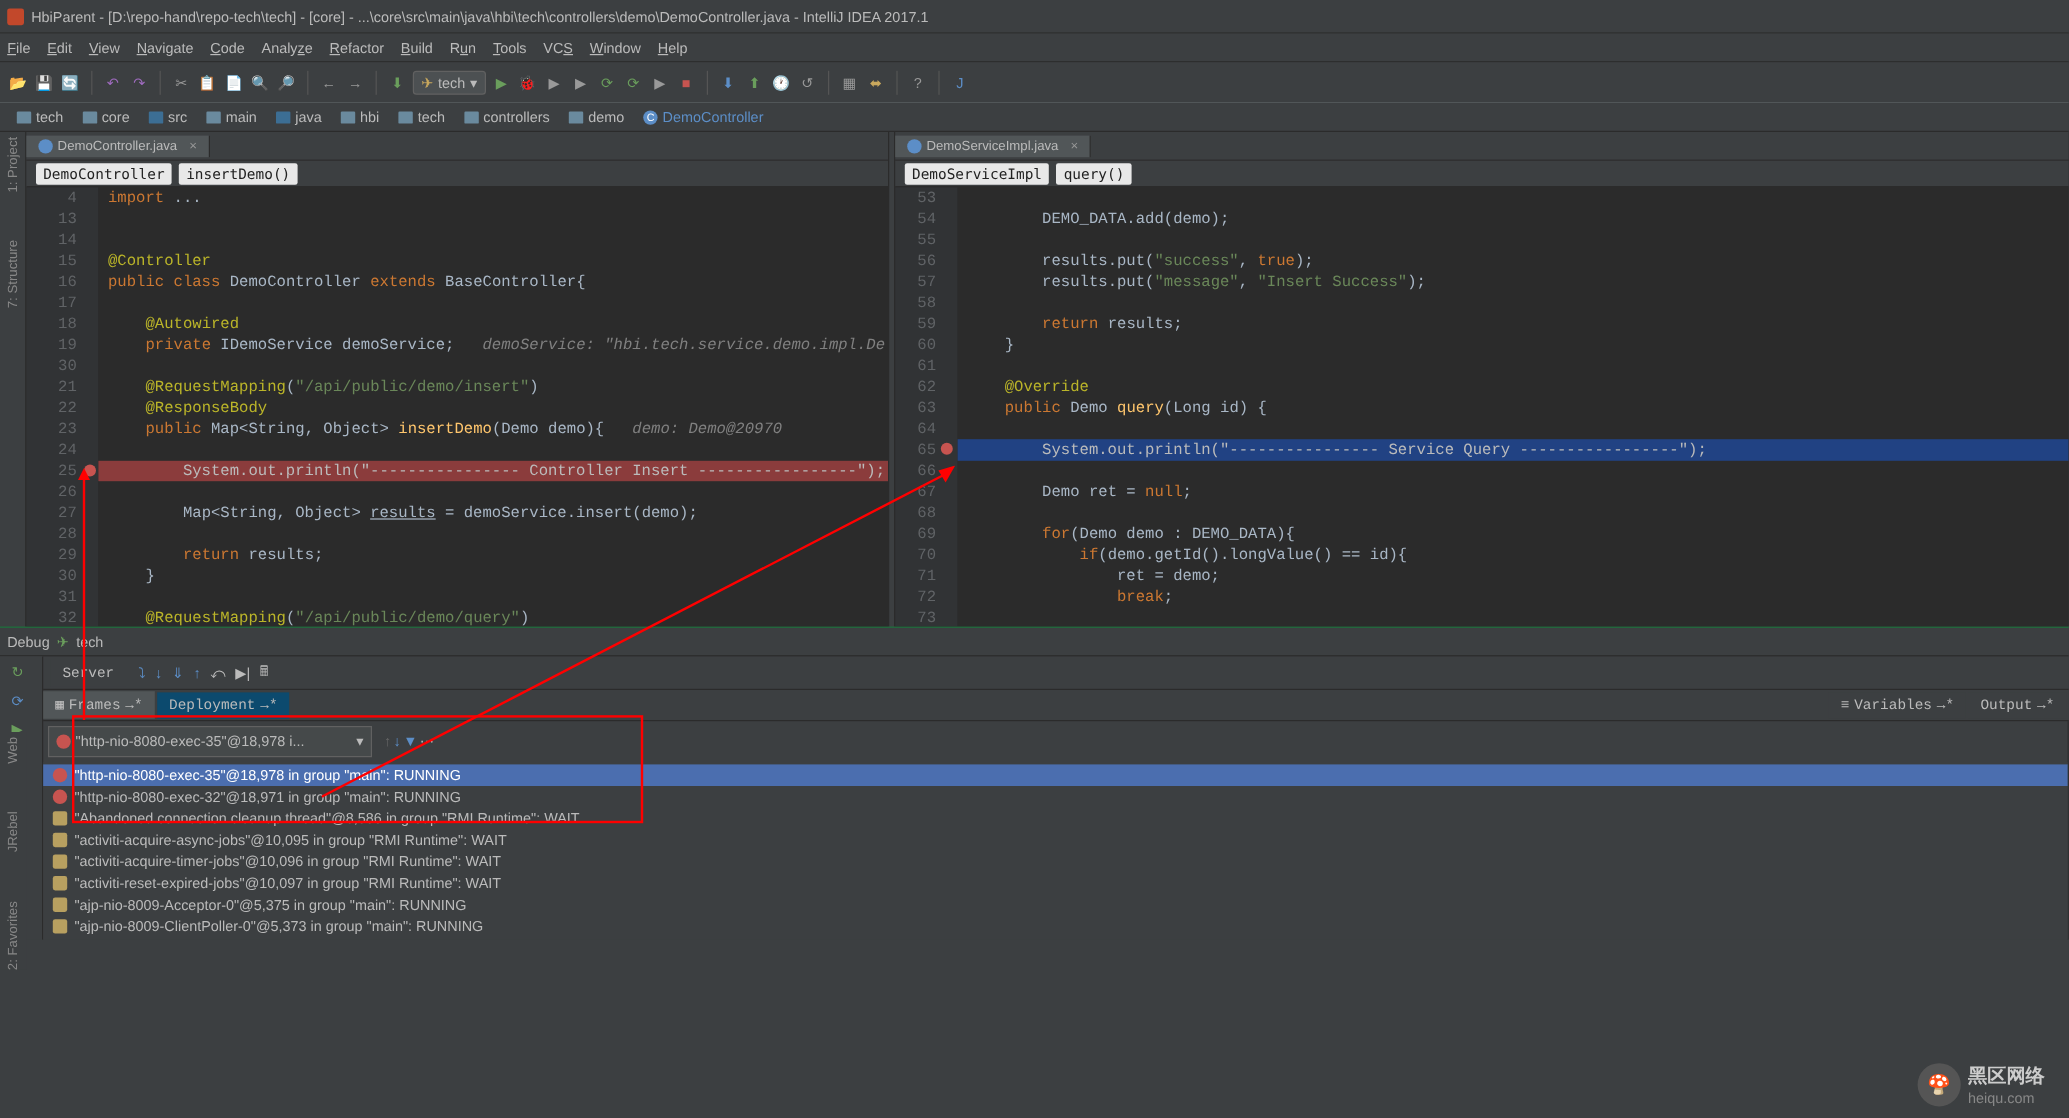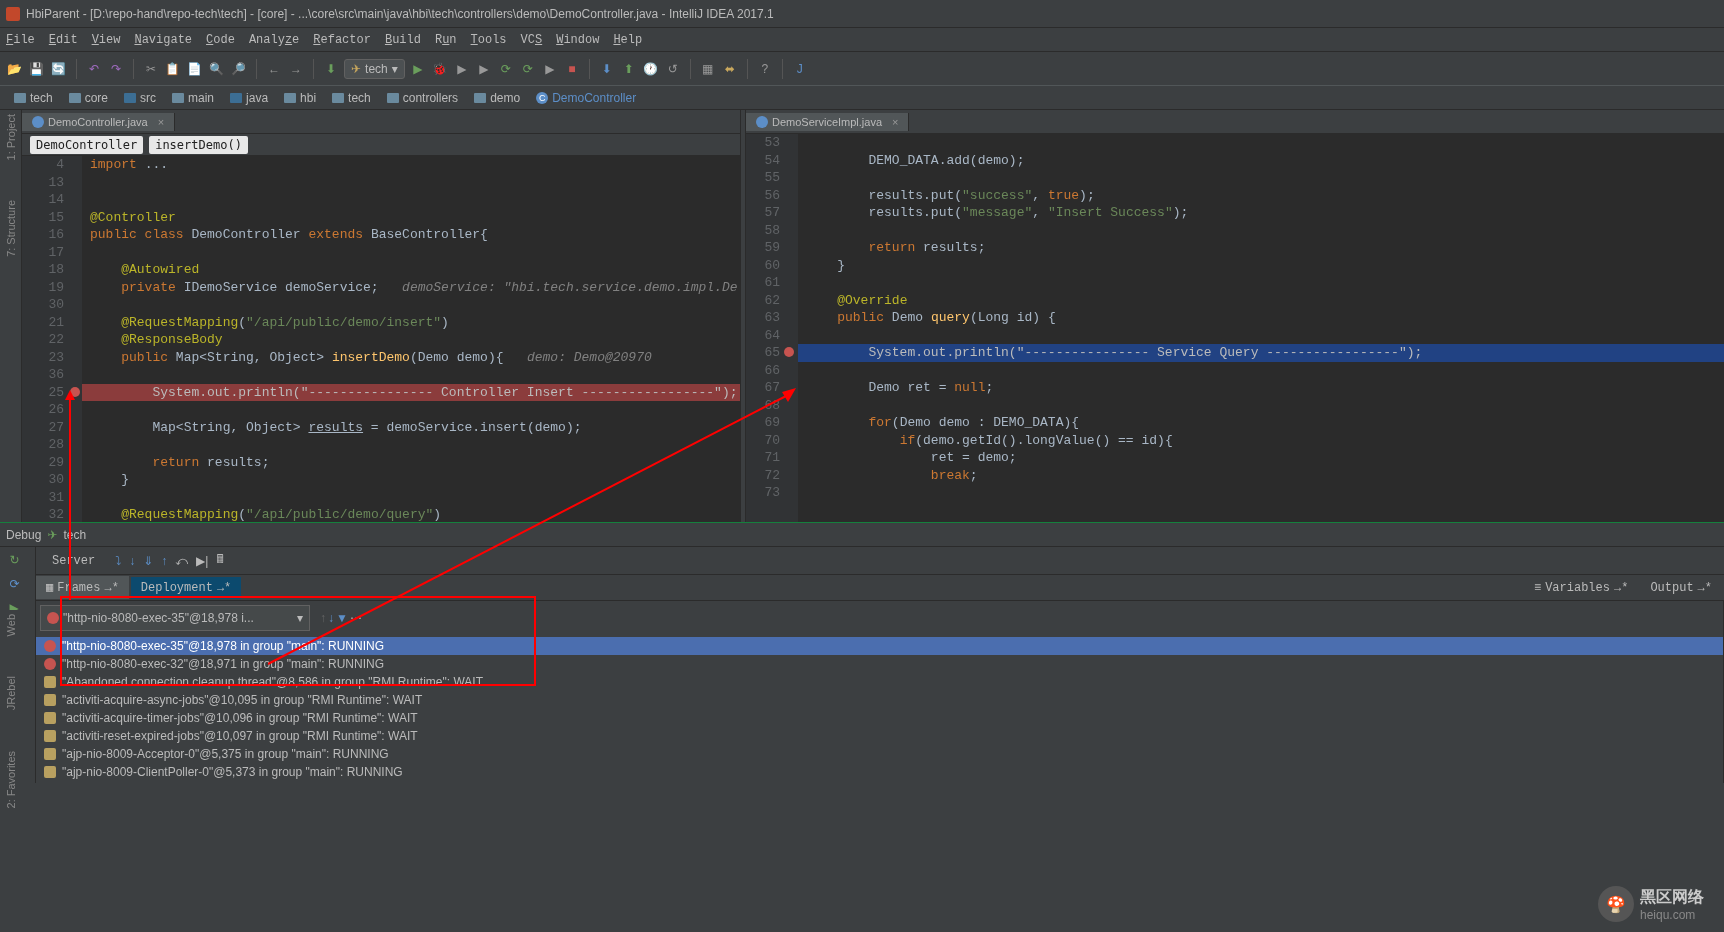--- a/index.html
+++ b/index.html
@@ -25,21 +25,21 @@
 }
 .titlebar .icon { width: 14px; height: 14px; background: #c2482b; border-radius: 2px; margin-right: 6px; }
 .menubar {
   height: 24px;
   background: #3c3f41;
   display: flex;
   align-items: center;
   padding: 0 6px;
   border-bottom: 1px solid #2b2b2b;
 }
-.menubar span { margin-right: 14px; cursor: pointer; font-family: Liberation Mono, monospace; }
+.menubar span { margin-right: 14px; cursor: pointer; }
 .menubar span u { text-decoration: underline; }
 .toolbar {
   height: 34px;
   background: #3c3f41;
   display: flex;
   align-items: center;
   padding: 0 6px;
   border-bottom: 1px solid #515658;
   gap: 4px;
 }
@@ -399,21 +399,21 @@
           <div class="line">14</div>
           <div class="line">15</div>
           <div class="line">16</div>
           <div class="line">17</div>
           <div class="line">18</div>
           <div class="line">19</div>
           <div class="line">30</div>
           <div class="line">21</div>
           <div class="line">22</div>
           <div class="line">23</div>
-          <div class="line">36</div>
+          <div class="line">24</div>
           <div class="bp" style="top: 230.5px;"></div>
           <div class="line">25</div>
           <div class="line">26</div>
           <div class="line">27</div>
           <div class="line">28</div>
           <div class="line">29</div>
           <div class="line">30</div>
           <div class="line">31</div>
           <div class="line">32</div>
         </div>
@@ -423,20 +423,24 @@
 
   <div class="splitter"></div>
 
   <div class="editor-pane">
     <div class="editor-tabs">
       <div class="editor-tab">
         <div class="c-icon"></div>
         <span>DemoServiceImpl.java</span>
         <span class="x">×</span>
       </div>
+    </div>
+    <div class="breadcrumb-inner">
+      <div class="pill">DemoServiceImpl</div>
+      <div class="pill">query()</div>
     </div>
     <div class="code-area">
       <div class="gutter" id="right-gutter" style="width:52px">
           <div class="line">53</div>
           <div class="line">54</div>
           <div class="line">55</div>
           <div class="line">56</div>
           <div class="line">57</div>
           <div class="line">58</div>
           <div class="line">59</div>

